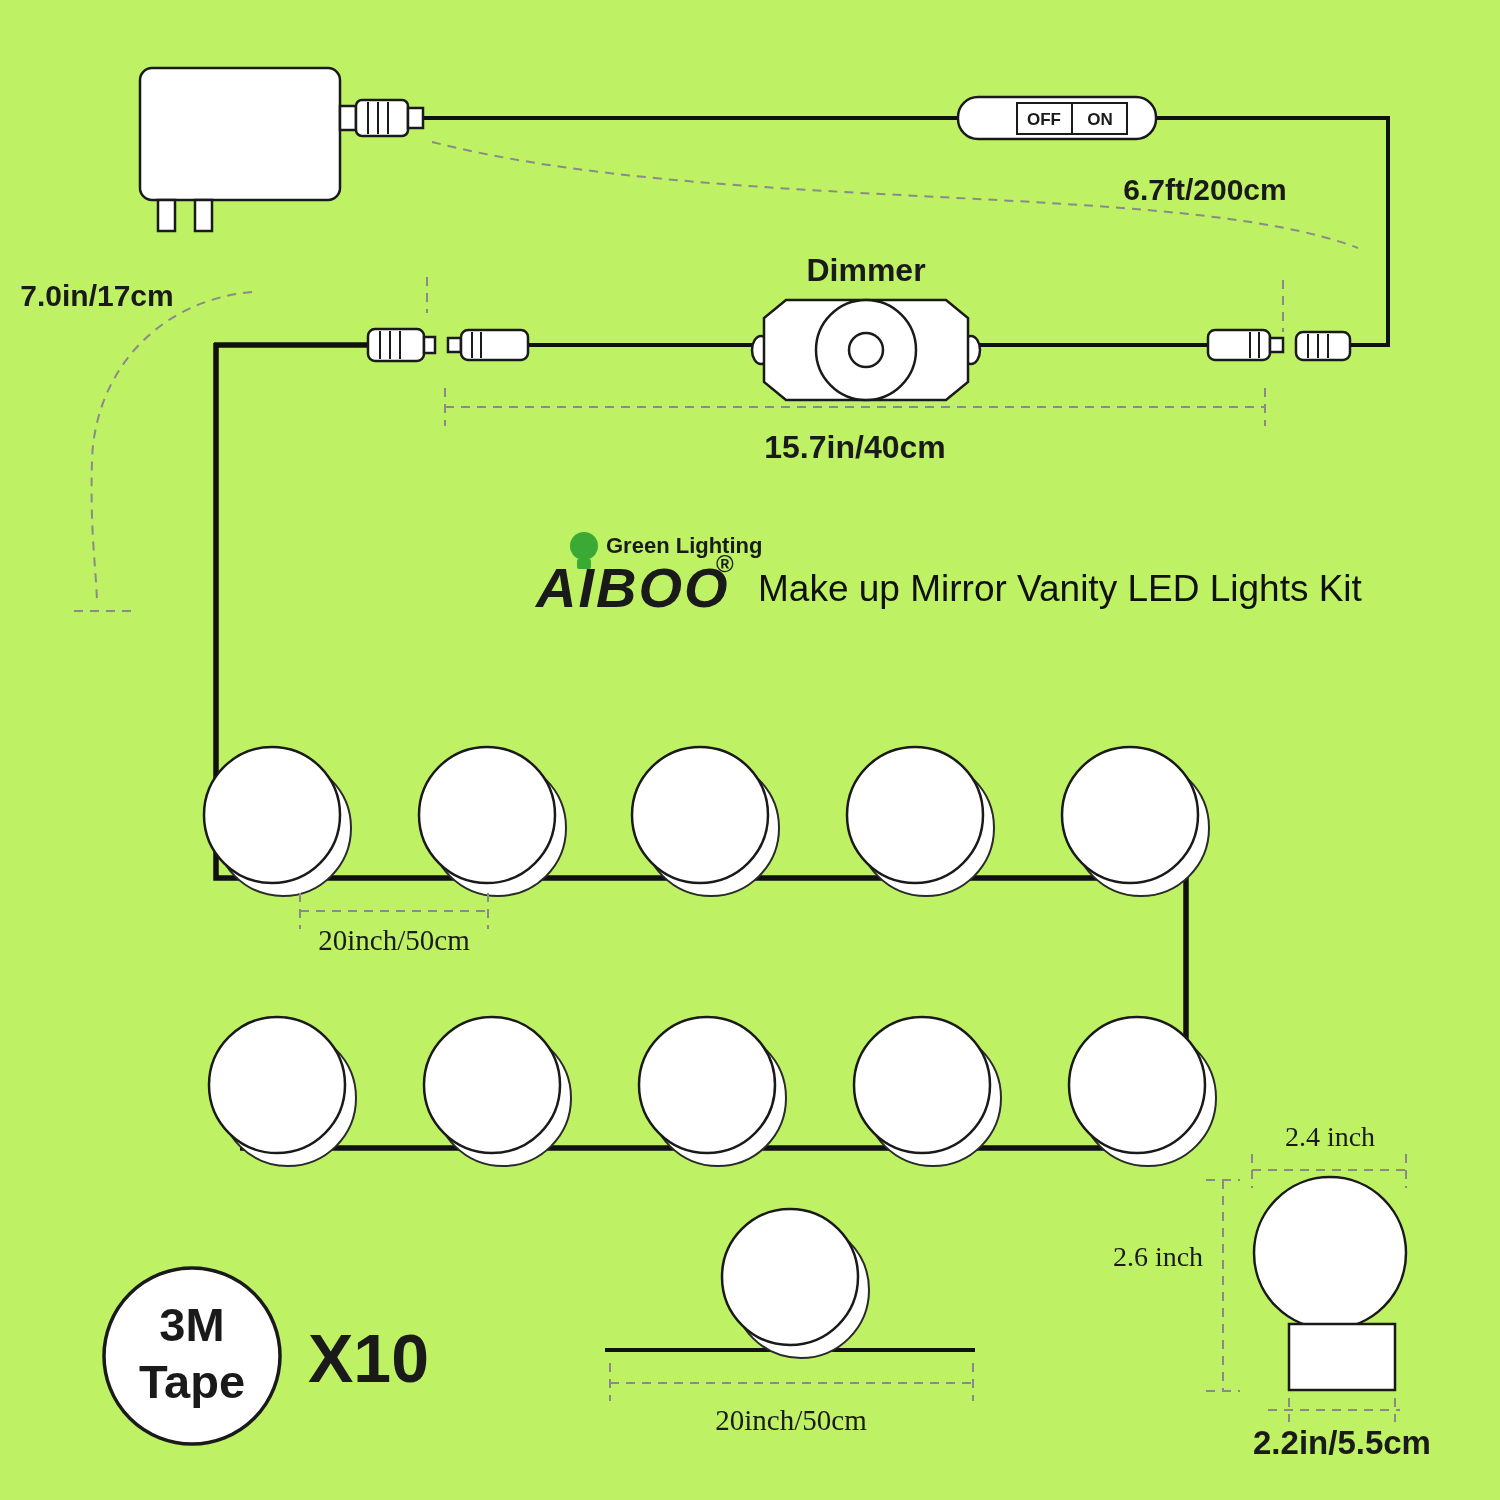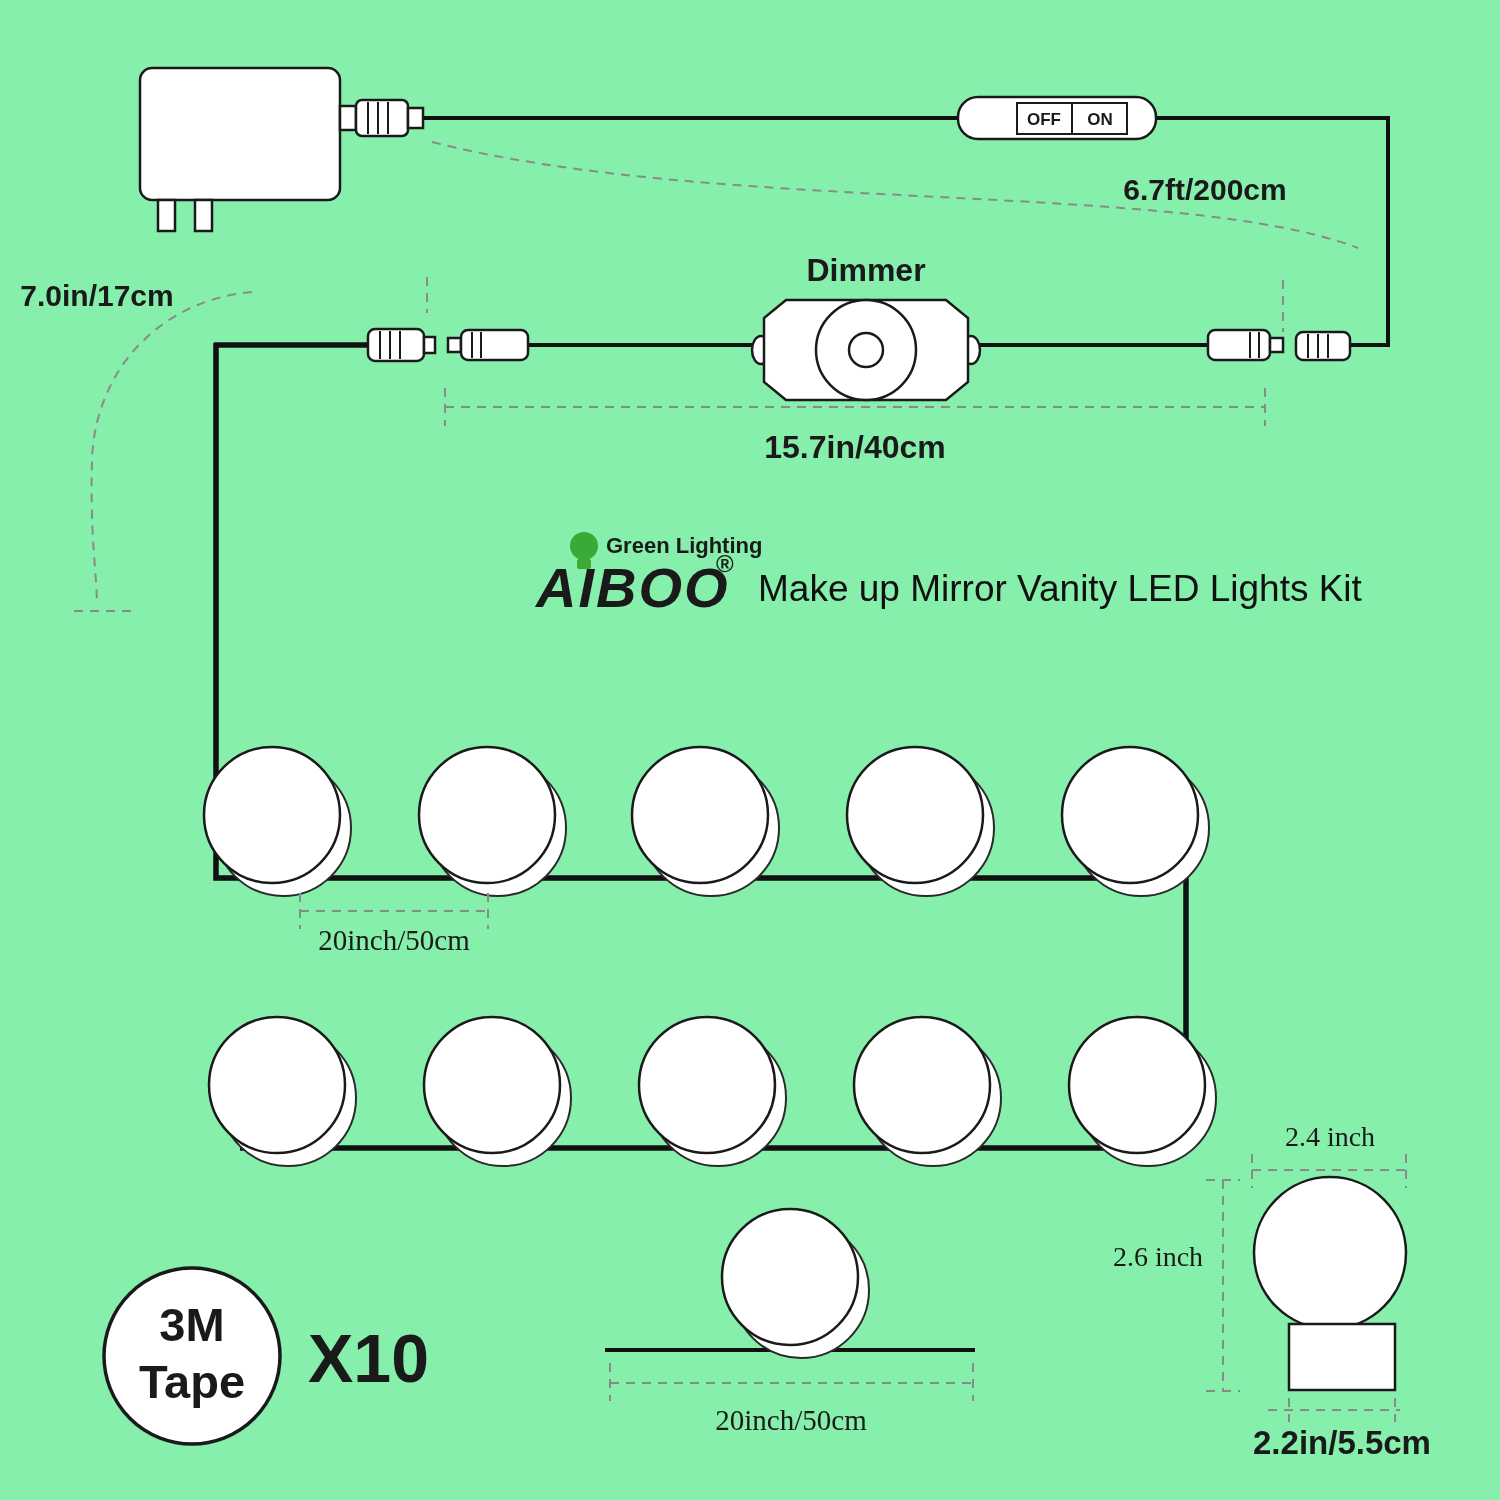--- a/index.html
+++ b/index.html
@@ -1,16 +1,16 @@
 <!DOCTYPE html>
 <html><head>
 <meta charset="utf-8">
 <style>
   html,body{margin:0;padding:0;background:#fff;}
-  .canvas{position:relative;width:1500px;height:1500px;background:#86efac;overflow:hidden;
+  .canvas{position:relative;width:1500px;height:1500px;background:#bef264;overflow:hidden;
           font-family:"Liberation Sans",sans-serif;}
   svg{display:block;}
   .t-bold{font-family:"Liberation Sans",sans-serif;font-weight:700;fill:#1a1a1a;}
   .t-reg{font-family:"Liberation Sans",sans-serif;fill:#111;}
   .t-serif{font-family:"Liberation Serif","DejaVu Serif",serif;fill:#1a1a1a;}
   .t-italic{font-style:italic;}
   .dash{stroke:#8a8a8a;stroke-width:2;stroke-dasharray:9 7;fill:none;}
   .solid{stroke:#1a1a1a;stroke-width:2.5;fill:#fff;}
   .thin{stroke:#1a1a1a;stroke-width:2;fill:none;}
   .wire{stroke:#111;stroke-width:4;fill:none;}

